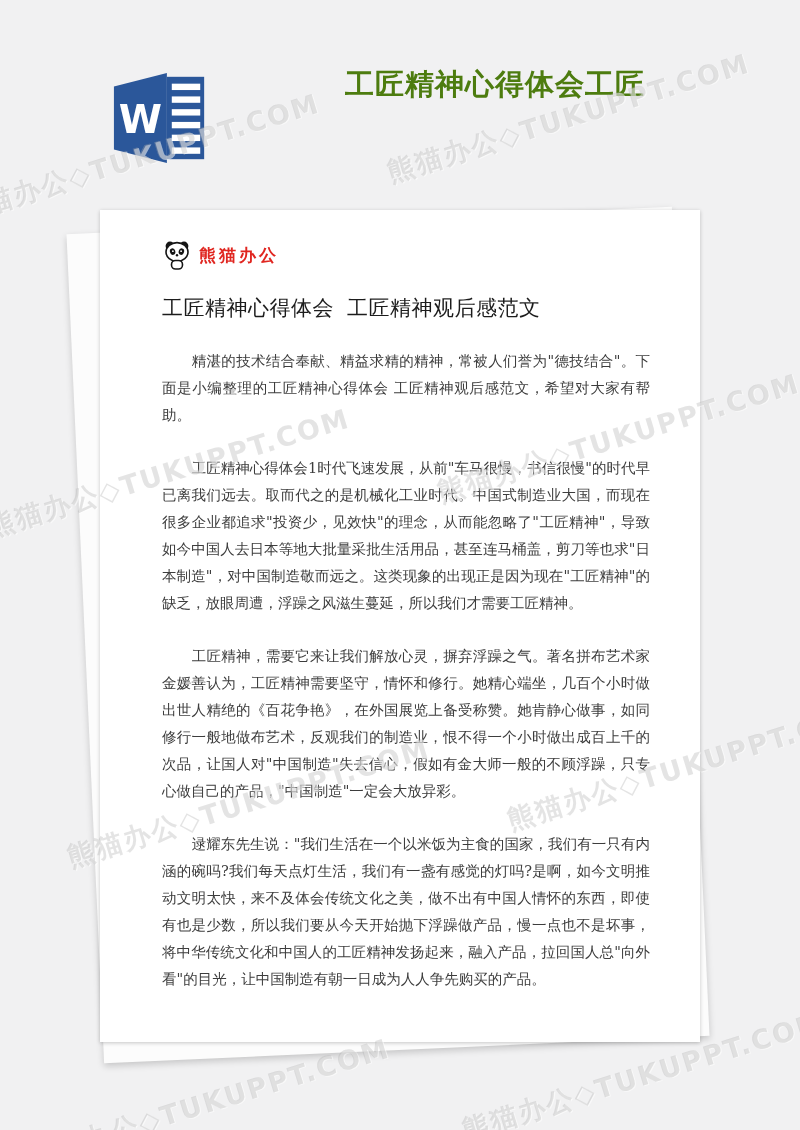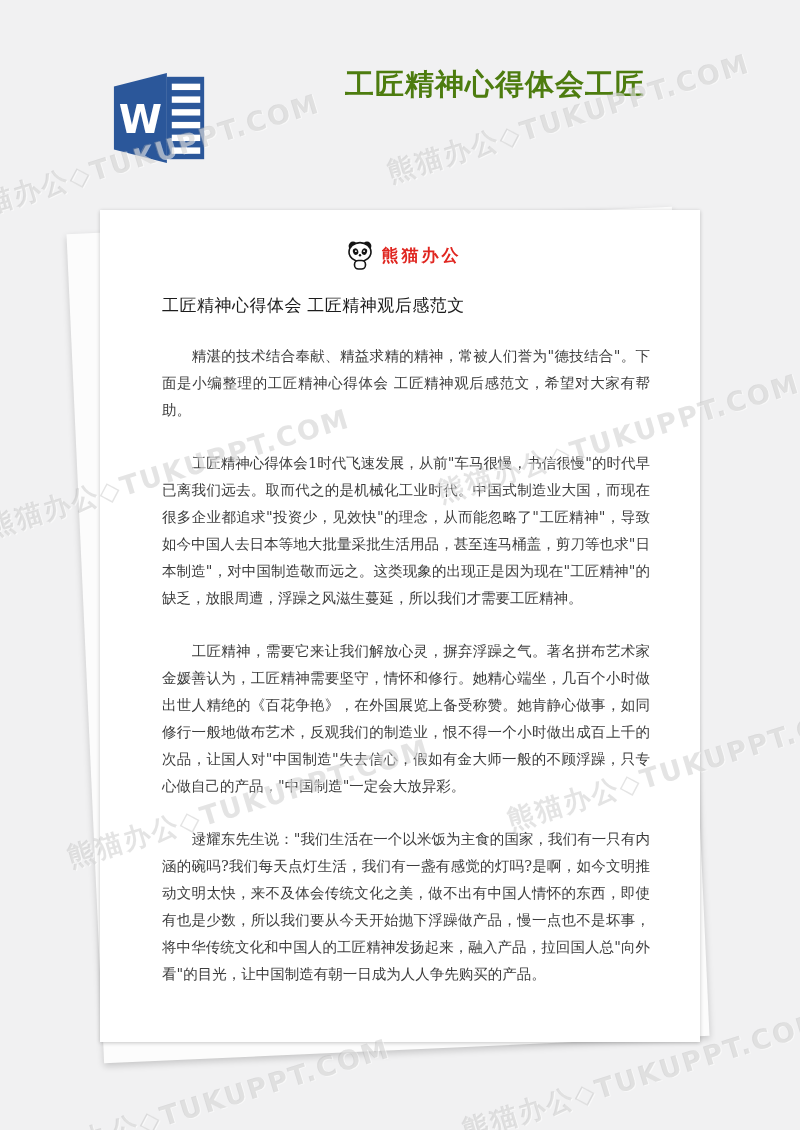--- a/index.html
+++ b/index.html
@@ -15,26 +15,26 @@
   .page-title span{display:block;}
 
   
   .back-page{position:absolute;left:85px;top:220px;width:606px;height:830px;background:#fcfcfc;
     transform:rotate(-2.6deg);box-shadow:0 3px 7px rgba(0,0,0,.18);z-index:2;}
   .front-page{position:absolute;left:100px;top:210px;width:600px;height:832px;background:#ffffff;
     box-shadow:0 1px 4px rgba(0,0,0,.22);z-index:3;box-sizing:border-box;
     padding:30px 50px 0 62px;}
 
   
-  .brand-row{display:flex;justify-content:center;align-items:center;gap:7px;margin-right:6px;height:30px;}
+  .brand-row{display:flex;justify-content:flex-start;align-items:center;gap:7px;margin-right:6px;height:30px;}
   .panda-icon{width:30px;height:30px;flex:0 0 auto;}
   .brand-name{font-size:17px;font-weight:bold;letter-spacing:3px;color:#e02620;
     font-family:"DejaVu Sans","Liberation Sans",sans-serif;}
-  .doc-title{margin:24px 0 0;font-family:Liberation Sans, sans-serif;
-    font-weight:400;font-size:17px;letter-spacing:.5px;color:#1c1c1c;}
+  .doc-title{margin:24px 0 0;font-family:Liberation Mono, monospace;
+    font-weight:400;font-size:21px;letter-spacing:.5px;color:#1c1c1c;}
   .para{margin:26px 0 0;font-family:"DejaVu Serif","Liberation Serif",serif;
     font-size:14.5px;line-height:27px;color:#3d3d3d;text-align:justify;text-indent:2.05em;}
 
   
   .watermark-layer{position:absolute;left:0;top:0;width:800px;height:1130px;z-index:4;pointer-events:none;}
   .wm{position:absolute;white-space:nowrap;transform:rotate(-17deg);
     font:bold 27px "DejaVu Sans","Liberation Sans",sans-serif;letter-spacing:2px;
     color:rgba(172,172,172,.32);text-shadow:1px 1px 0 rgba(255,255,255,.55);}
   .wm1{left:-50px;top:140px;} .wm2{left:380px;top:100px;}
   .wm3{left:-20px;top:455px;} .wm4{left:430px;top:420px;}

